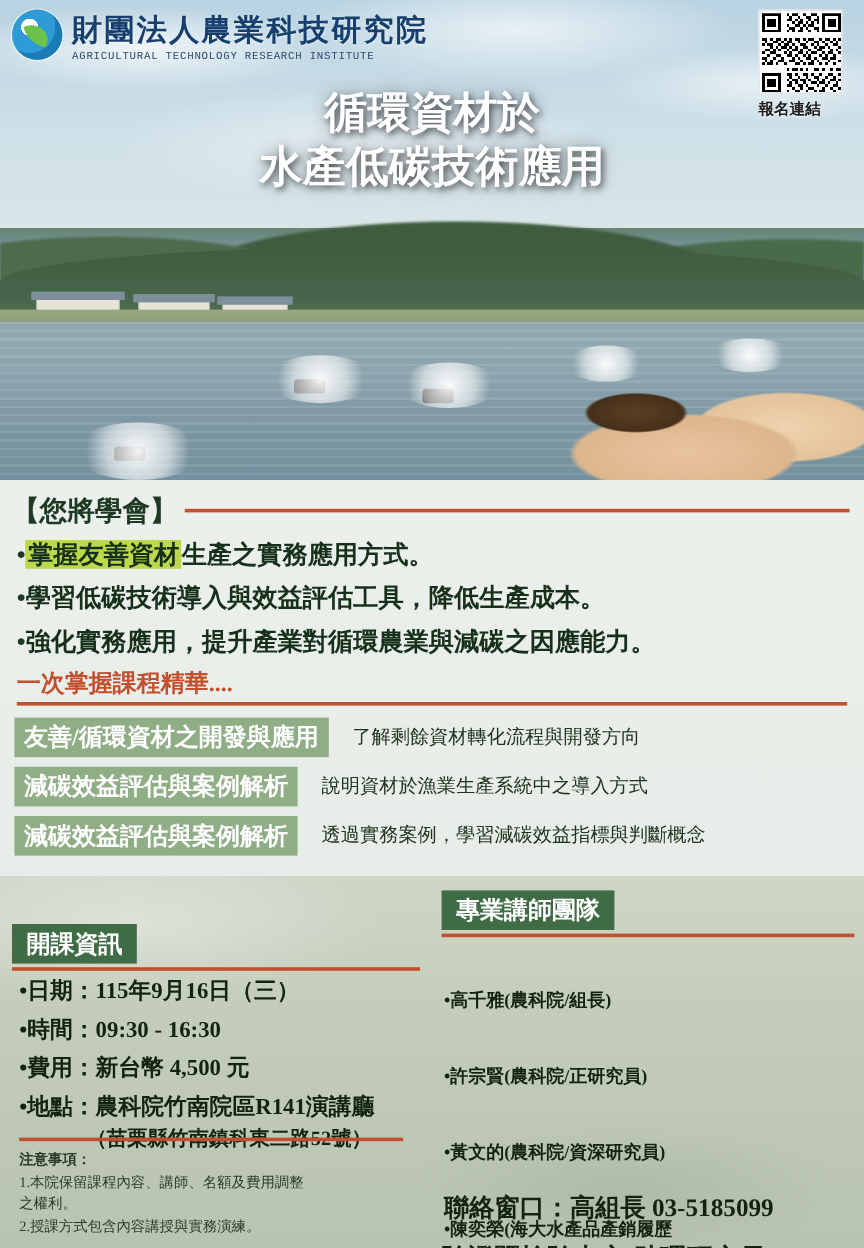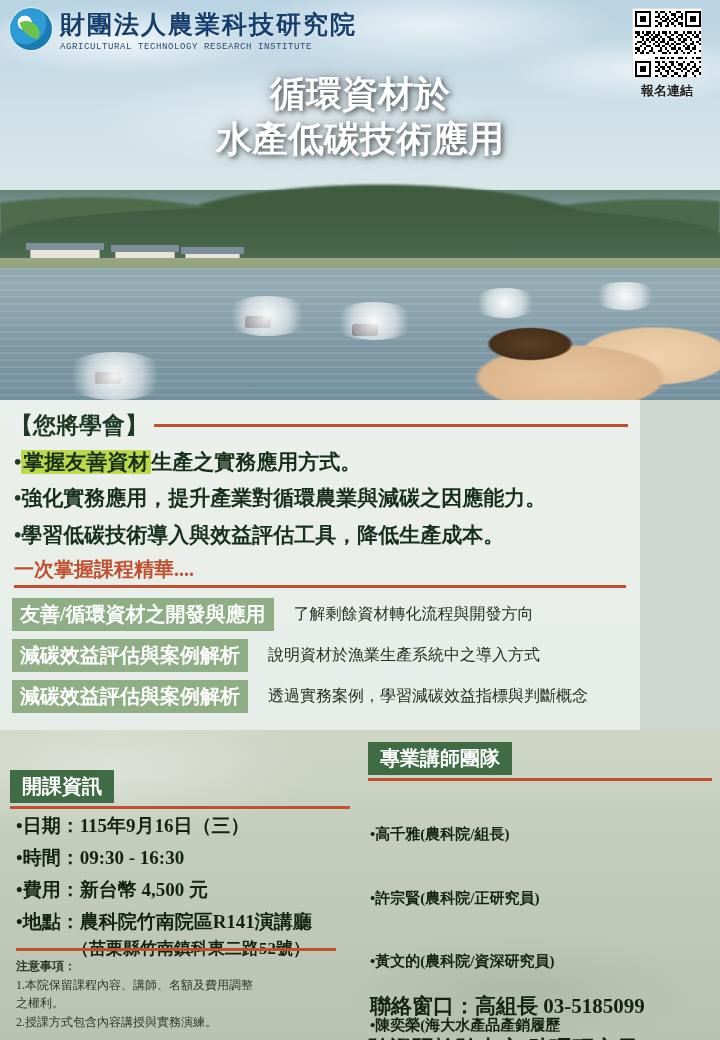--- a/index.html
+++ b/index.html
@@ -102,36 +102,36 @@
   .logo-text-en {
     font-size:9px; color:#2b4a6b; letter-spacing:.6px; margin-top:1px;font-family:Liberation Mono, monospace;
   }
 
   
   .qr-box { position:absolute; right:18px; top:8px; width:70px; }
   .qr {
     width:70px; height:70px; background:#fff; padding:2px; border:1px solid #ddd;
   }
   .qr-label {
-    margin-top:4px; text-align:center; font-size:13px; color:#1b1b1b; font-weight:bold;
+    margin-top:4px; font-size:13px; color:#1b1b1b; font-weight:bold;
     text-shadow:0 1px 2px rgba(255,255,255,.85);
   }
 
   
   .hero-title {
     position:absolute; left:0; top:72px; width:720px; text-align:center;
     font-family:"Liberation Serif", serif;
     color:#ffffff; font-weight:bold; font-size:36px; line-height:1.25;
     text-shadow:2px 2px 5px rgba(0,0,0,.55), 0 0 14px rgba(0,0,0,.35);
   }
   .hero-title div { white-space:nowrap; }
 
   
   .learn {
-    position:absolute; left:0; top:400px; width:640px; height:330px;
+    position:absolute; left:0; top:400px; width:720px; height:330px;
     background:linear-gradient(to bottom, rgba(238,242,238,.92), rgba(232,238,233,.92));
   }
   .learn-head {
     display:flex; align-items:center; gap:6px; padding:10px 12px 2px 10px;
   }
   .learn-head .t {
     font-size:23px; font-weight:bold; color:#1f3a24; font-family:"Liberation Serif", serif;
     white-space:nowrap;
   }
   .learn-head .rule { flex:1; height:3px; background:#c1502e; }
@@ -454,24 +454,24 @@
 <div class="learn">
   <div class="learn-head">
     <div class="t">【您將學會】</div>
     <div class="rule"></div>
   </div>
 
   <div class="bullet">
     <span class="dot">•</span><span class="hl-green">掌握友善資材</span><span>生產之實務應用方式。</span>
   </div>
   <div class="bullet">
+    <span class="dot">•</span><span>學習低碳技術</span><span>導入與效益評估工具，降低生產成本。</span>
+  </div>
+  <div class="bullet">
     <span class="dot">•</span><span>強化實務應用</span><span>，提升產業對循環農業與減碳之因應能力。</span>
-  </div>
-  <div class="bullet">
-    <span class="dot">•</span><span>學習低碳技術</span><span>導入與效益評估工具，降低生產成本。</span>
   </div>
 
   <div class="sub-head">一次掌握課程精華....</div>
   <div class="sub-rule"></div>
 
   <div class="modrow">
     <div class="modtag">友善/循環資材之開發與應用</div>
     <div class="moddesc">了解剩餘資材轉化流程與開發方向</div>
   </div>
   <div class="modrow">

